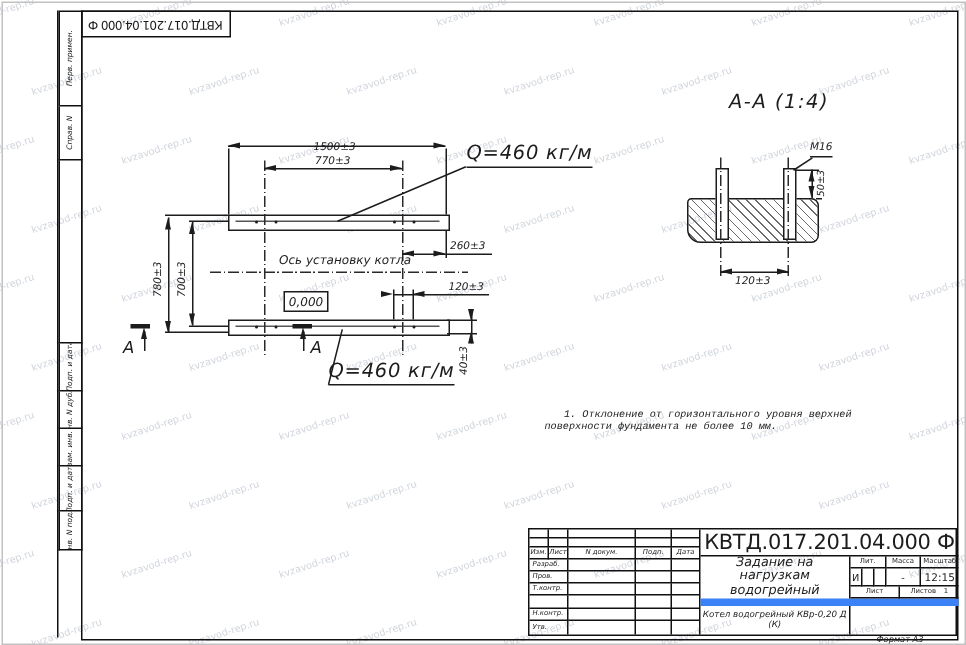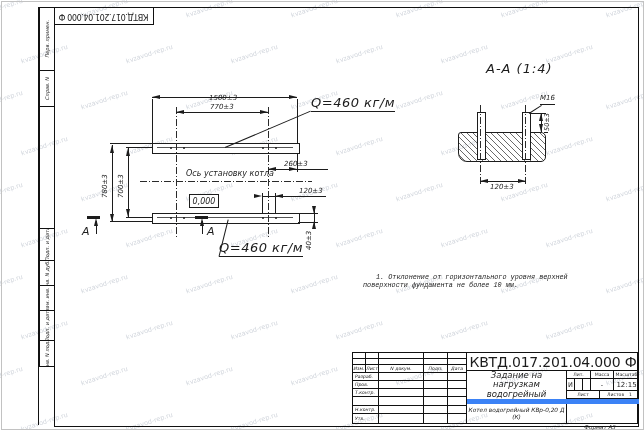--- a/index.html
+++ b/index.html
@@ -224,21 +224,21 @@
   <div class="hl" style="left:126px;top:217px;width:26px"></div>
   <div class="vl" style="left:128px;top:148px;height:69px"></div>
   <div class="ar ar-u" style="left:126px;top:148px"></div>
   <div class="ar ar-d" style="left:126px;top:209px"></div>
   <div class="dt rotl" style="left:118px;top:198px">700±3</div>
 
   <div class="vl" style="left:297px;top:154px;height:18px"></div>
   <div class="hl" style="left:268px;top:169px;width:60px"></div>
   <div class="ar ar-l" style="left:268px;top:167px"></div>
   <div class="ar ar-r" style="left:289px;top:167px"></div>
-  <div class="dt" style="left:284px;top:161px">260±3</div>
+  <div class="dt" style="left:300px;top:161px">260±3</div>
 
   <div class="vl" style="left:262px;top:193px;height:20px"></div>
   <div class="vl" style="left:275px;top:193px;height:20px"></div>
   <div class="hl" style="left:262px;top:196px;width:64px"></div>
   <div class="ar ar-r" style="left:254px;top:194px"></div>
   <div class="ar ar-l" style="left:275px;top:194px"></div>
   <div class="dt" style="left:299px;top:188px">120±3</div>
 
   <div class="boxlvl" style="left:189px;top:194px;width:28px;height:12px">
     <span>0,000</span>

